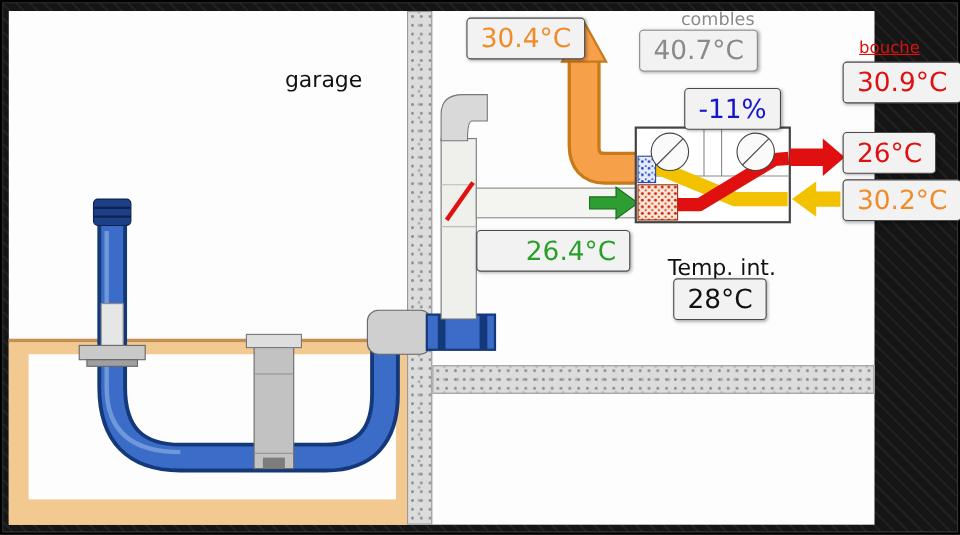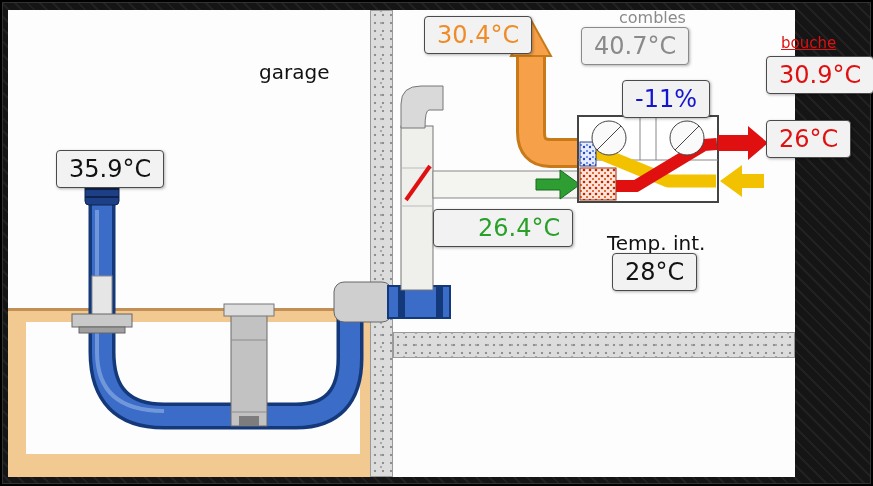--- a/index.html
+++ b/index.html
@@ -137,36 +137,36 @@
 
     <g>
       <polygon points="718,135 748,135 748,126 768,143 748,160 748,151 718,151" fill="#e01010"></polygon>
     </g>
 
     <g>
       <polygon points="764,174 742,174 742,165 720,181 742,197 742,188 764,188" fill="#f2c200"></polygon>
     </g>
   </svg>
 
-  <div class="label-box" style="left:56px;top:150px;">35.9°C</div>
 
   <div class="label-text" style="left:259px;top:60px;">garage</div>
 
   <div class="label-box c-orange" style="left:424px;top:16px;">30.4°C</div>
 
   <div class="label-text c-gray" style="left:619px;top:8px;font-size:16px;">combles</div>
   <div class="label-box c-gray b-gray" style="left:581px;top:27px;">40.7°C</div>
 
   <div class="label-box c-blue" style="left:610px;top:80px;margin-left:12px;">-11%</div>
 
   <div class="label-text c-red" style="left:781px;top:34px;font-size:15px;text-decoration:underline;">bouche</div>
   <div class="label-box c-red" style="left:766px;top:56px;">30.9°C</div>
 
   <div class="label-box c-red" style="left:766px;top:120px;">26°C</div>
 
+  <div class="label-box c-orange" style="left:766px;top:163px;">30.2°C</div>
 
   <div class="label-box c-green" style="left:433px;top:209px;padding-left:44px;">26.4°C</div>
 
   <div class="label-text" style="left:607px;top:231px;">Temp. int.</div>
   <div class="label-box" style="left:612px;top:253px;">28°C</div>
 
 
 </div>
 
 </body></html>

